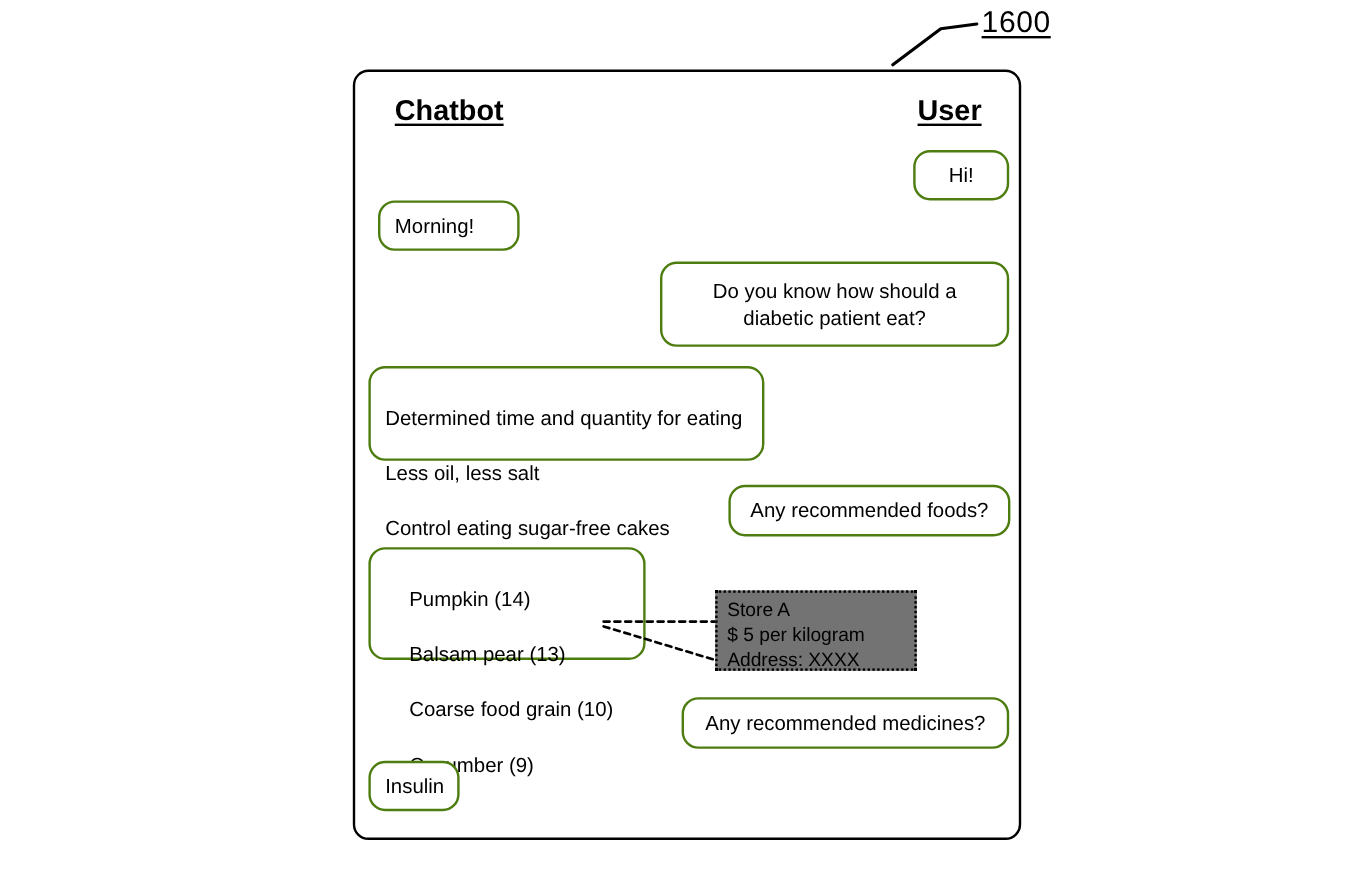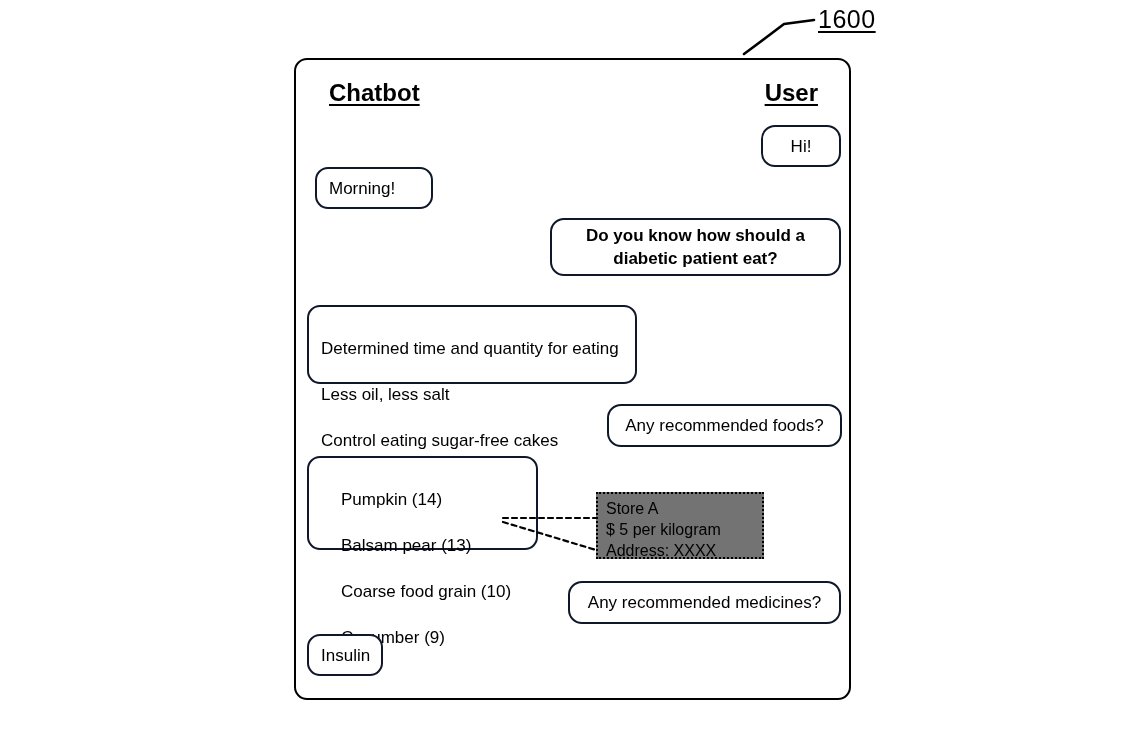--- a/index.html
+++ b/index.html
@@ -64,36 +64,36 @@
     text-underline-offset: 3px;
     white-space: nowrap;
   }
   .col-header.left  { left: 33px; top: 19px; }
   .col-header.right { right: 31px; top: 19px; }
 
   
   .bubble {
     position: absolute;
     box-sizing: border-box;
-    border: 2px solid #0f172a;
+    border: 2px solid #4d7c0f;
     border-radius: 14px;
     background: #ffffff;
     font-size: 17px;
     line-height: 23px;
     display: flex;
     align-items: center;
     padding: 7px 12px;
     white-space: pre-line;
   }
-  .bubble.left-msg  { justify-content: flex-start; text-align: left; border-radius: 13px; }
+  .bubble.left-msg  { justify-content: flex-start; text-align: left; }
   .bubble.right-msg { justify-content: center; text-align: center; }
 
   .b-hi        { left: 465px; top: 65px;  width: 80px;  height: 42px; justify-content: center; }
   .b-morning   { left: 19px;  top: 107px; width: 118px; height: 42px; }
-  .b-diet-q    { left: 254px; top: 158px; width: 291px; height: 58px; font-weight: bold; }
+  .b-diet-q    { left: 254px; top: 158px; width: 291px; height: 71px; }
   .b-diet-a    { left: 11px;  top: 245px; width: 330px; height: 79px; align-items: flex-start; }
   .b-foods-q   { left: 311px; top: 344px; width: 235px; height: 43px; }
   .b-food-list { left: 11px;  top: 396px; width: 231px; height: 94px; align-items: flex-start; padding-left: 32px; }
   .b-meds-q    { left: 272px; top: 521px; width: 273px; height: 43px; }
   .b-insulin   { left: 11px;  top: 574px; width: 76px;  height: 42px; justify-content: center; align-items: flex-end; }
 
   .bubble .lines { width: 100%; }
   .bubble .lines .line { display: block; }
 
   

